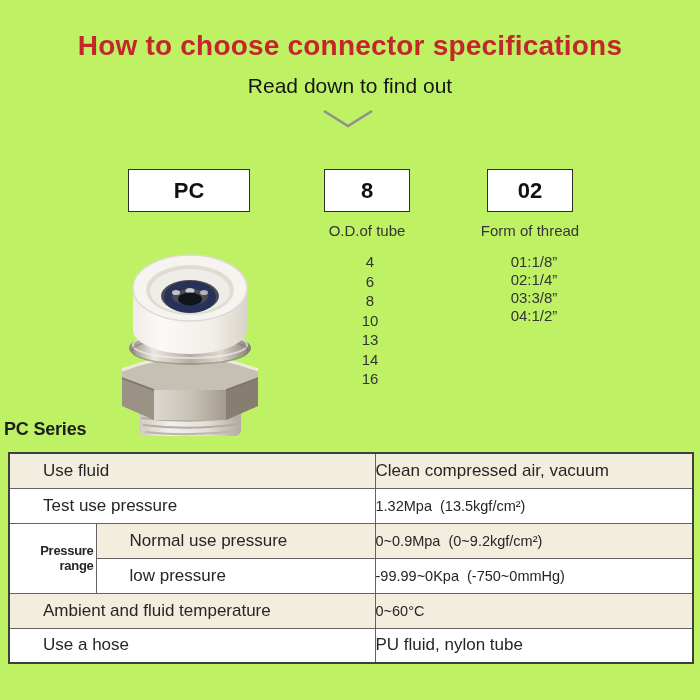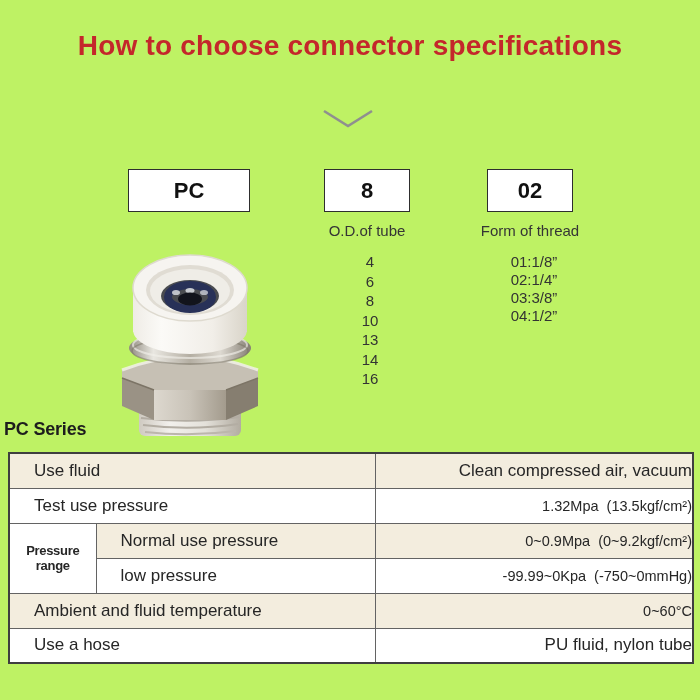--- a/index.html
+++ b/index.html
@@ -37,33 +37,34 @@
   .series { position: absolute; left: 4px; top: 419px; font-size: 18px; font-weight: 700;
             color: #1d1d1d; letter-spacing: -0.2px; }
 
   
   table.spec { position: absolute; left: 8px; top: 452px; width: 684px;
                border-collapse: collapse; table-layout: fixed; }
   table.spec td { border: 1px solid #636363; height: 35px; color: #262626; overflow: hidden; }
   table.spec { border: 2px solid #3f3f3f; }
   td.band { background: #f3edde; }
   td.plain { background: #ffffff; }
-  td.lbl { font-size: 17px; padding-left: 24px; }
-  td.val { text-align: right; vertical-align: middle; }
+  td.lbl { font-size: 17px; padding-left: 33px; }
+  td.val { text-align: left; vertical-align: middle; }
   .val-lg { font-size: 17px; }
   .val-sm { font-size: 14.5px; white-space: pre; }
-  td.group-cell { font-size: 13px; font-weight: 600; text-align: center; padding: 0 2px;
+  td.group-cell { font-size: 13px; font-weight: 600; text-align: right; padding: 0 2px;
                   color: #2c2c2c; letter-spacing: -0.3px; margin-top: 33px; }
 </style>
 </head>
 <body>
 
 <div id="stage">
 
   <div class="title">How to choose connector specifications</div>
+  <div class="subtitle">Read down to find out</div>
 
   <svg class="chevron" width="52" height="22" viewBox="0 0 52 22">
     <polyline points="2,3 26,18 50,3" fill="none" stroke="#8f8f8f" stroke-width="2.6"></polyline>
   </svg>
 
   <div class="code-box" id="box-pc">
     <span>PC</span>
   </div>
   <div class="code-box" id="box-od">
     <span>8</span>

